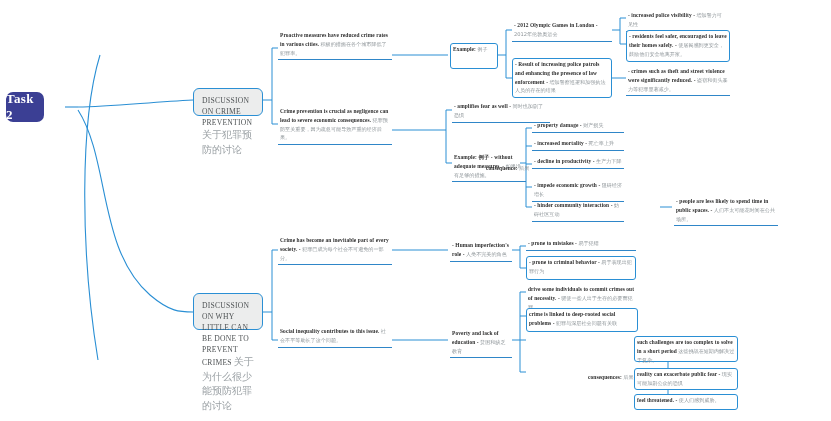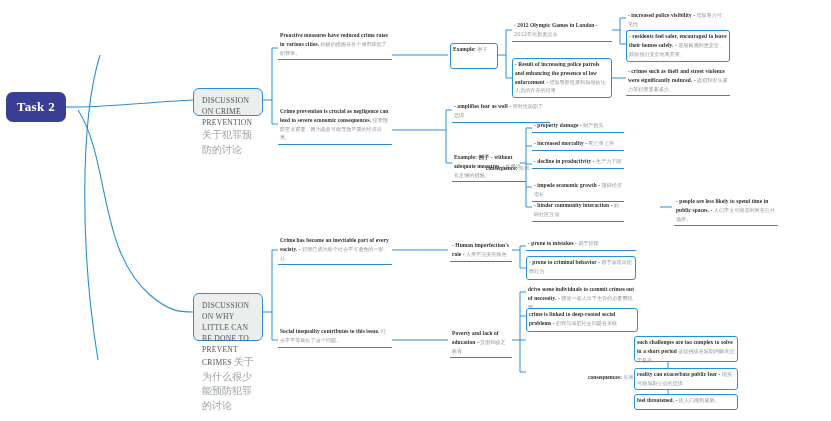--- a/index.html
+++ b/index.html
@@ -181,28 +181,28 @@
       <path d="M520 372 L 526 372"></path>
 
       <path d="M660 372 L 668 372"></path>
       <path d="M668 348 L 668 398"></path>
       <path d="M668 348 L 674 348"></path>
       <path d="M668 378 L 674 378"></path>
       <path d="M668 398 L 674 398"></path>
     </g>
   </svg>
 
-  <div class="root-node" style="left:6px; top:92px; width:60px; height:30px;">Task 2</div>
+  <div class="root-node" style="left:6px; top:92px; width:38px; height:30px;">Task 2</div>
 
   <div class="l2-node" style="left:193px; top:88px; width:70px; height:28px;">
     <span class="en">DISCUSSION ON CRIME PREVENTION</span>
     <span class="zh">关于犯罪预防的讨论</span>
   </div>
 
-  <div class="l2-node" style="left:193px; top:293px; width:70px; height:48px;">
+  <div class="l2-node" style="left:193px; top:293px; width:70px; height:37px;">
     <span class="en">DISCUSSION ON WHY LITTLE CAN BE DONE TO PREVENT CRIMES</span>
     <span class="zh">关于为什么很少能预防犯罪的讨论</span>
   </div>
 
   <div class="leaf ul" style="left:278px; top:30px; width:114px;">
     <span class="en">Proactive measures have reduced crime rates in various cities.</span>
     <span class="zh">积极的措施在各个城市降低了犯罪率。</span>
   </div>
 
   <div class="leaf boxed" style="left:450px; top:43px; width:48px; height:26px;">

